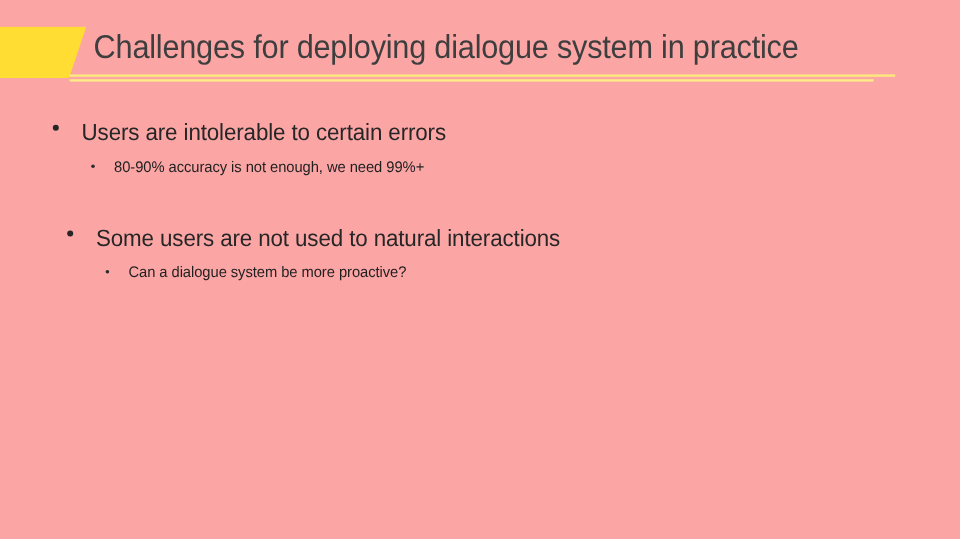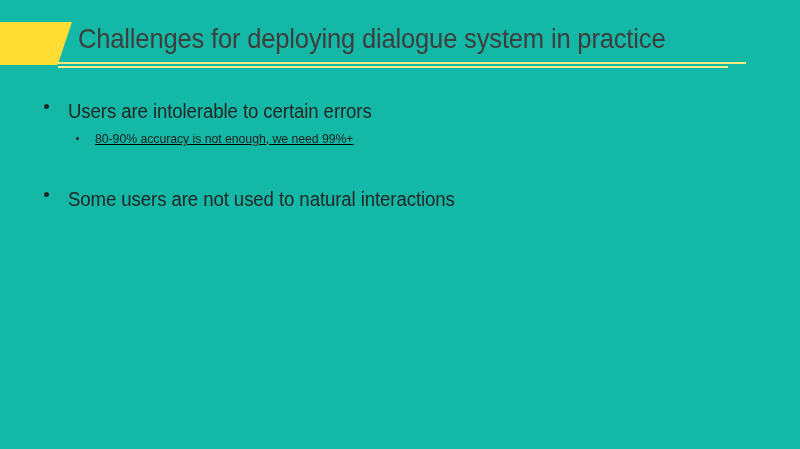--- a/index.html
+++ b/index.html
@@ -7,21 +7,21 @@
     padding: 0;
     background: #ffffff;
   }
   body {
     font-family: "Liberation Sans", sans-serif;
   }
   #slide {
     position: relative;
     width: 800px;
     height: 449px;
-    background: #14b8a6;
+    background: #fca5a5;
     overflow: hidden;
   }
 
   
   #title-block {
     position: absolute;
     left: 0;
     top: 0;
     width: 800px;
     height: 80px;
@@ -102,21 +102,20 @@
     transform: scaleX(0.955);
     transform-origin: left center;
     display: block;
     white-space: nowrap;
   }
 
   .l2-list {
     margin: 4px 0 0 0;
     padding: 0;
     list-style: none;
-    text-decoration: underline;
   }
   .l2-row {
     position: relative;
     padding-left: 95px;
     min-height: 21px;
     margin-top: 2px;
   }
   .l2-marker {
     position: absolute;
     left: 76px;
@@ -161,21 +160,27 @@
         <li class="l2-row">
           <span class="l2-marker"></span>
           <span class="l2-text">80-90% accuracy is not enough, we need 99%+</span>
         </li>
       </ul>
     </div>
 
     <div class="bullet-group" style="margin-top:34px;">
     </div>
 
-    <div class="bullet-group" style="margin-top:36px;">
+    <div class="bullet-group" style="margin-top:36px;padding-left:12px;">
       <div class="l1-row">
         <span class="l1-marker"></span>
         <span class="l1-text">Some users are not used to natural interactions</span>
       </div>
+      <ul class="l2-list">
+        <li class="l2-row">
+          <span class="l2-marker"></span>
+          <span class="l2-text">Can a dialogue system be more proactive?</span>
+        </li>
+      </ul>
     </div>
 
   </div>
 </div>
 
 </body></html>

